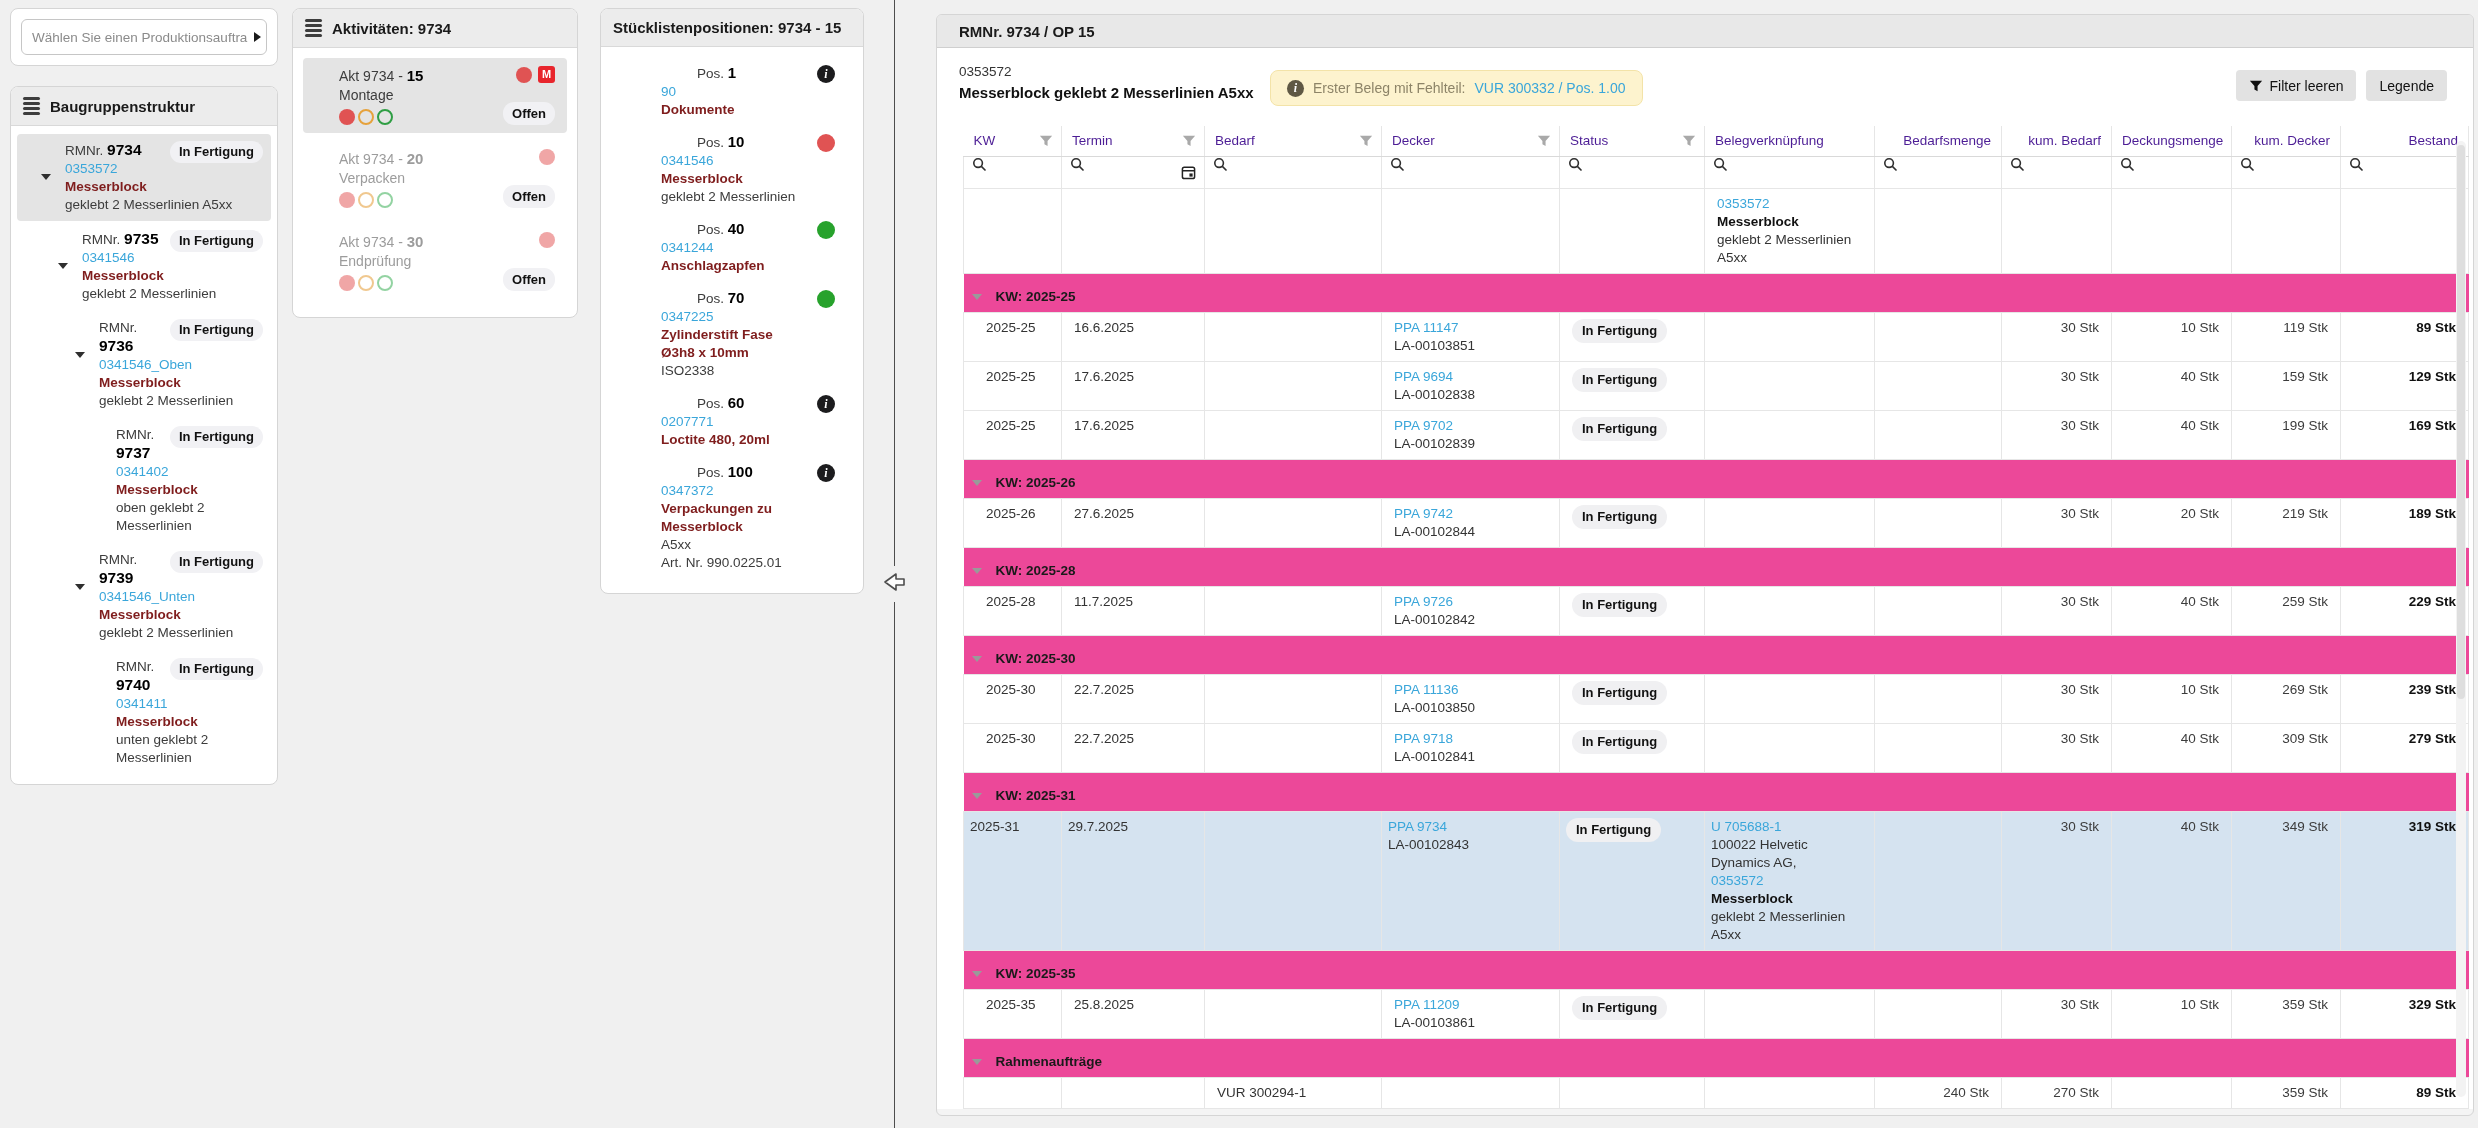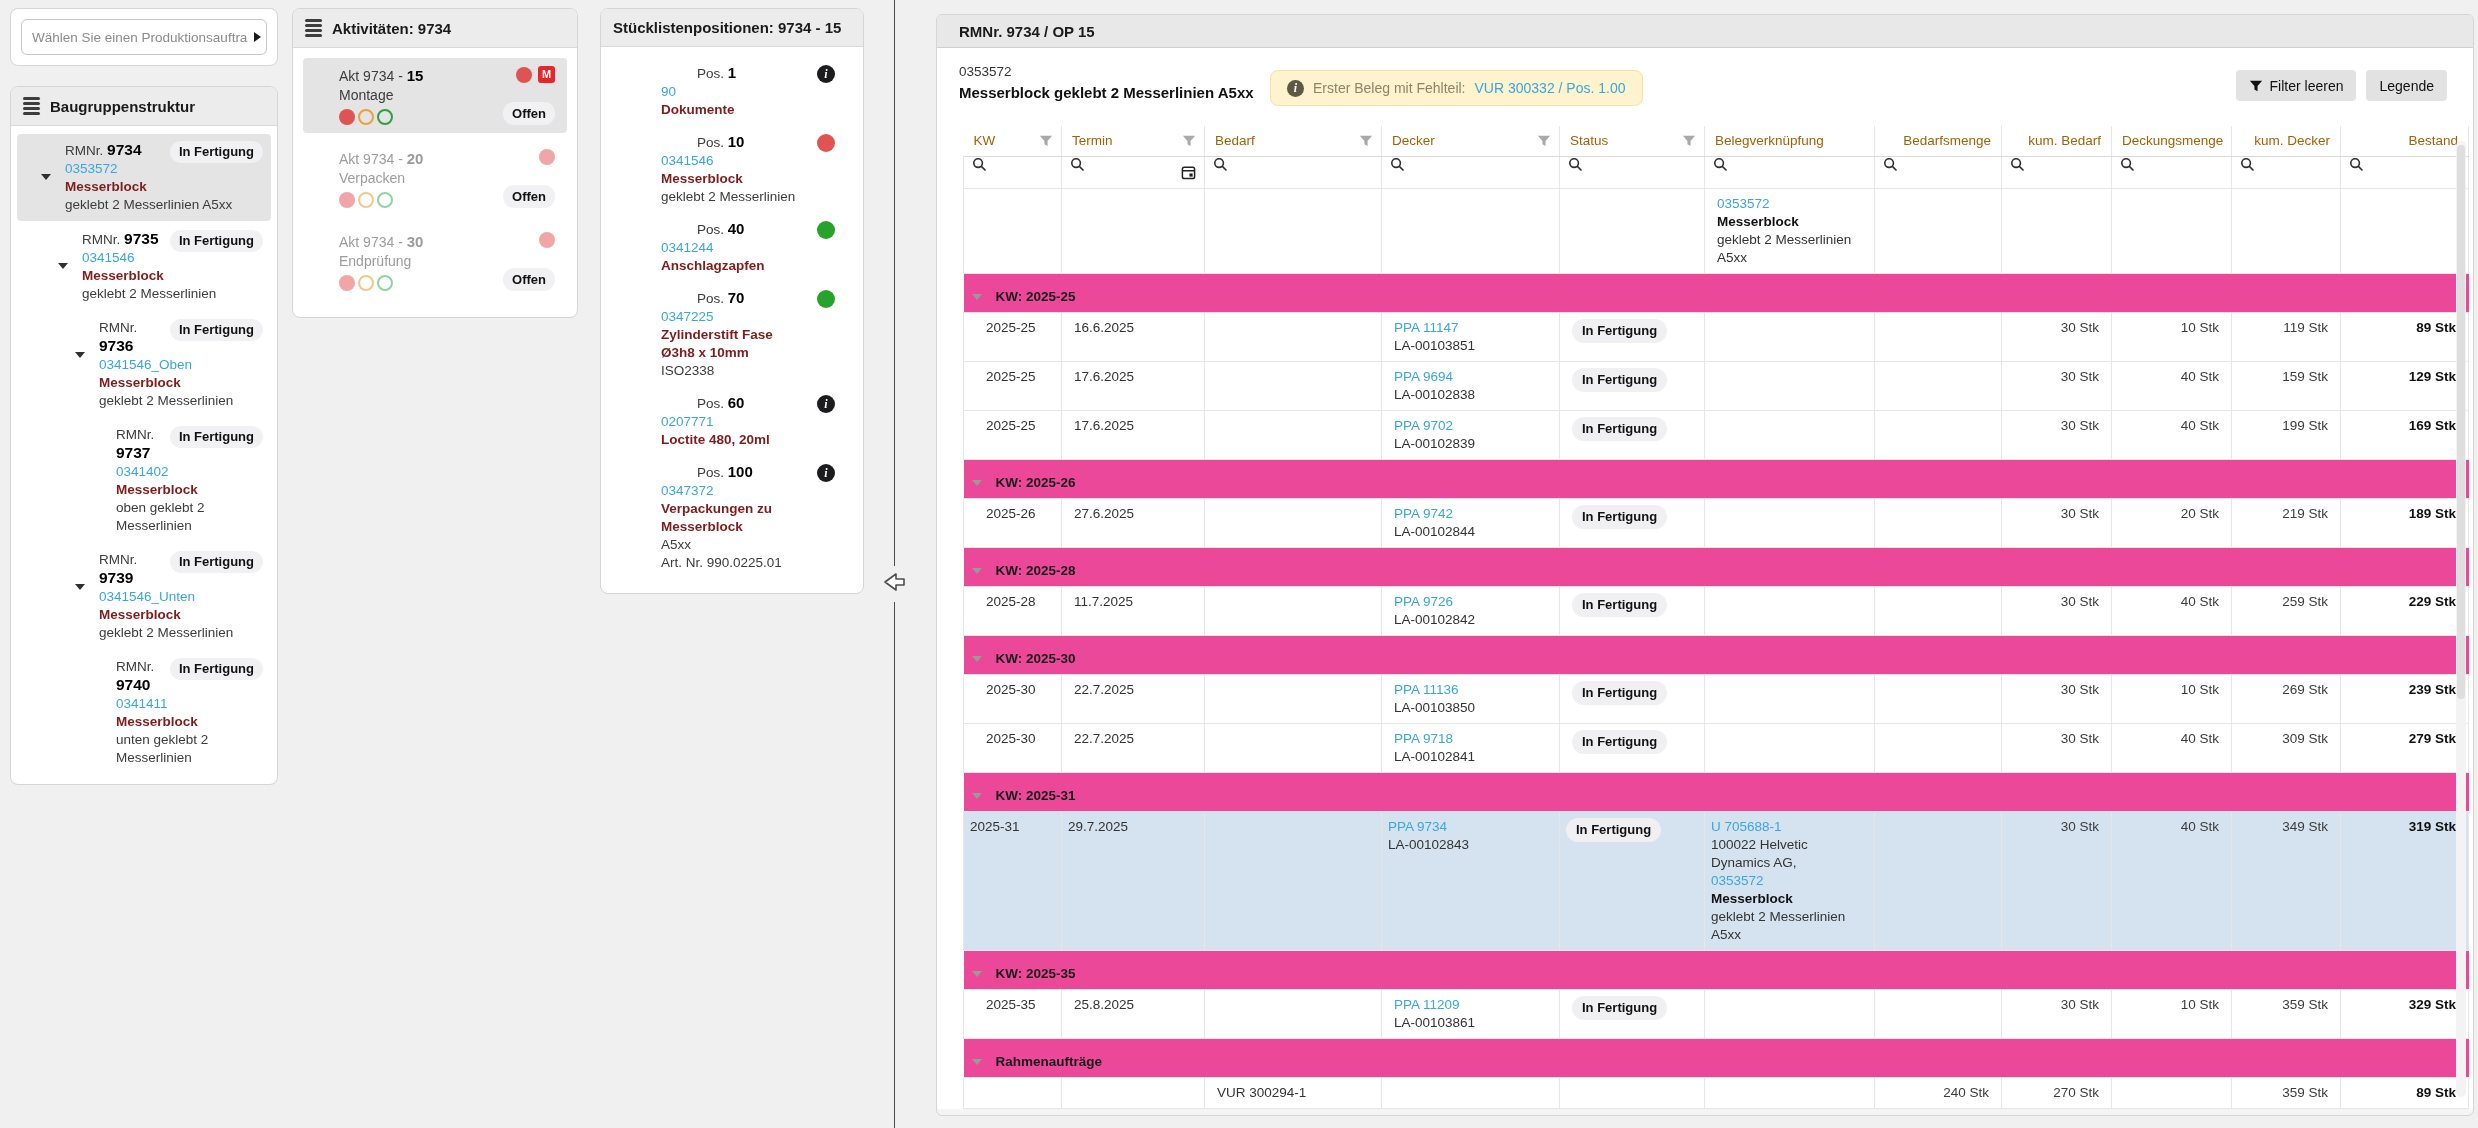--- a/index.html
+++ b/index.html
@@ -84,21 +84,21 @@
   .banner { position:absolute; left:333px; top:22px; height:36px; background:#fdf3ce; border:1px solid #f3e3a8; border-radius:8px; display:inline-flex; align-items:center; gap:9px; padding:0 16px; }
   .banner .info-ico { background:#5f5844; width:17px; height:17px; }
   .banner-label { color:#8d8468; font-size:14px; }
   .banner-link { color:#3aa6da; font-size:14px; }
   .toolbar { position:absolute; right:26px; top:22px; display:flex; gap:10px; }
   .btn { background:#e2e2e2; border:none; border-radius:4px; height:31px; padding:0 13px; font-size:14px; color:#111; display:inline-flex; align-items:center; gap:7px; font-family:inherit; cursor:pointer; }
 
   
   .table-zone { background:#fff; padding-left:26px; }
   table { border-collapse:collapse; table-layout:fixed; width:1505px; font-size:13.5px; }
-  th { font-weight:normal; color:#a16207; height:30px; border-right:1px solid #e6e6e6; border-bottom:1px solid #d9d9d9; padding:0 10px; text-align:left; position:relative; }
+  th { font-weight:normal; color:#4c1d95; height:30px; border-right:1px solid #e6e6e6; border-bottom:1px solid #d9d9d9; padding:0 10px; text-align:left; position:relative; }
   th.num { text-align:right;margin-left:8px; }
   th .funnel { position:absolute; right:8px; top:8px; }
   tr.search-row td { height:32px; border:1px solid #e6e6e6; border-top:none; padding:0 8px; position:relative; }
   tr.search-row td .cal { position:absolute; right:8px; top:8px; }
   td { border:1px solid #e6e6e6; vertical-align:top; padding:6px 12px; line-height:18px; color:#333; }
   td.num { text-align:right; color:#3c3c3c; }
   td.num.bold { font-weight:bold; color:#111; }
   tr.group-row td { background:#ec4899; border-left:none; border-right:none; padding:14px 0 6px 6px; font-weight:bold; color:#1a1a1a; }
   .grp-caret { display:inline-block; width:0; height:0; border-left:5px solid transparent; border-right:5px solid transparent; border-top:6px solid #9a9a9a; margin:0 14px 1px 2px; }
   tr.hl td { background:#d5e3f0;padding-left:6px; }

